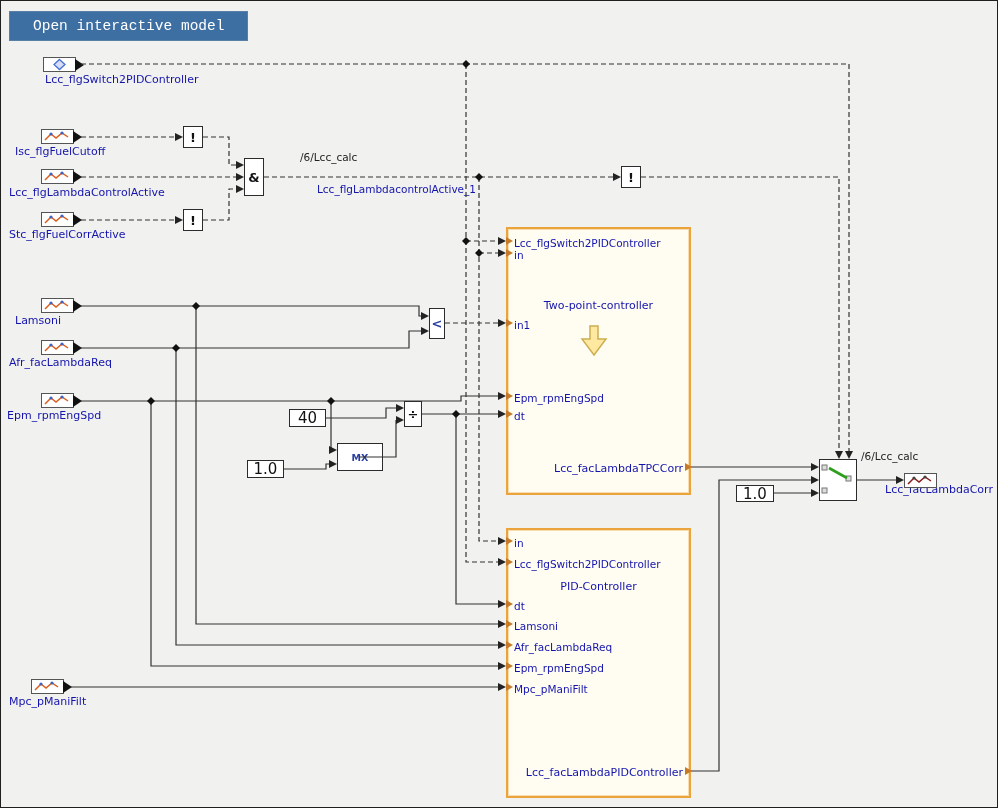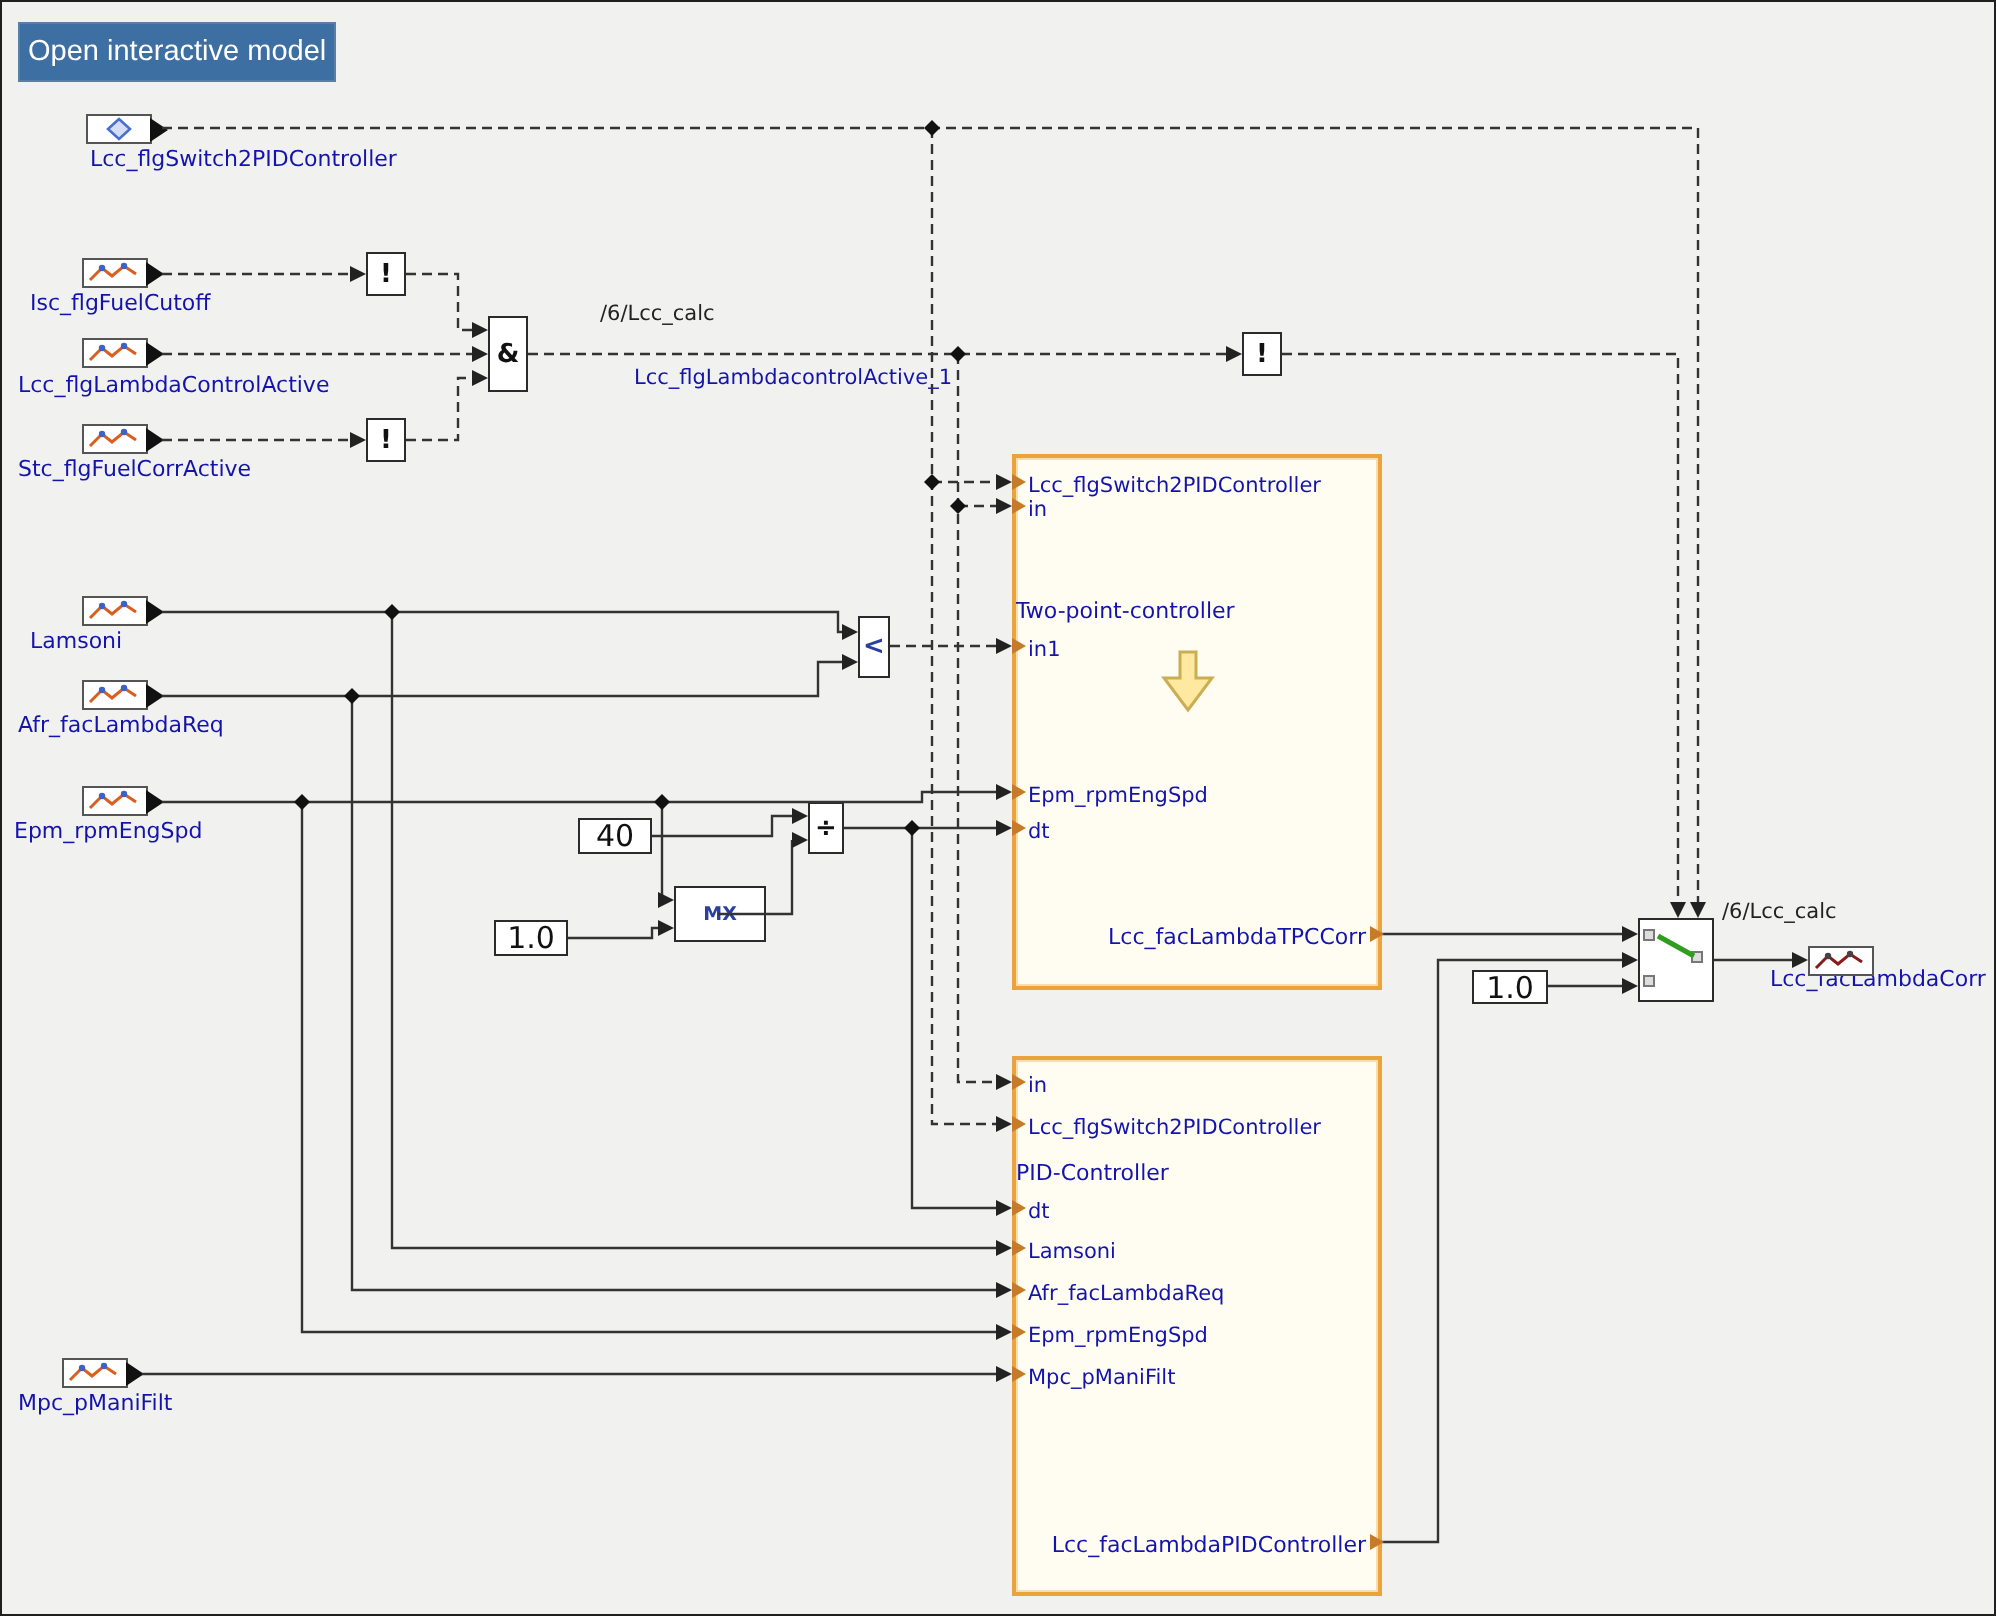--- a/index.html
+++ b/index.html
@@ -1,41 +1,41 @@
 <!DOCTYPE html>
 <html><head>
 <meta charset="utf-8">
 <style>
   *{box-sizing:border-box;margin:0;padding:0}
   html,body{width:998px;height:808px}
   body{font-family:"DejaVu Sans","Liberation Sans",sans-serif;background:#e6e6e6}
   .canvas{position:relative;width:998px;height:808px;background:#f1f1ef;border:1px solid #1f1f1f;overflow:hidden}
 
   .open-btn{position:absolute;left:8px;top:10px;background:#3e6fa3;border:1px solid #5a7fa6;
-    color:#fff;font-family:Liberation Sans, sans-serif;font-size:14.5px;
-    padding:6px 4px;cursor:pointer}
+    color:#fff;font-family:Liberation Mono, monospace;font-size:14.5px;
+    padding:6px 23px;cursor:pointer}
 
   .blk{position:absolute;background:#fff;border:1px solid #2b2b2b;display:flex;align-items:center;
     justify-content:center;font-weight:bold;color:#111;font-size:13px;z-index:5}
   .blk.const{font-weight:normal;font-size:15px}
   .blk.blue{color:#2b3f9e}
   .blk.mx{font-size:9.5px;color:#2b3f9e;letter-spacing:0}
 
   .inport{position:absolute;width:33px;height:15px;background:#fff;border:1px solid #555;z-index:5}
   .inport .tri{position:absolute;right:-9px;top:1px;width:0;height:0;
     border-top:6px solid transparent;border-bottom:6px solid transparent;border-left:9px solid #111}
   .inport svg{position:absolute;left:0;top:0}
 
   .lbl{position:absolute;color:#1414ad;font-size:11px;white-space:nowrap;z-index:4}
   .anno{position:absolute;color:#222;font-size:10.5px;white-space:nowrap;z-index:4}
 
   .subsys{position:absolute;background:#fffdf2;border:2px solid #eba33b;z-index:3;
     box-shadow:inset 0 0 0 1px #f7ddb0}
   .subsys .plbl{position:absolute;left:6px;color:#1414ad;font-size:10.5px;line-height:14px;white-space:nowrap}
-  .subsys .title{position:absolute;left:0;width:100%;color:#1414ad;font-size:11px;line-height:14px}
+  .subsys .title{position:absolute;left:0;width:100%;text-align:center;color:#1414ad;font-size:11px;line-height:14px}
   .subsys .outlbl{position:absolute;right:6px;color:#1414ad;font-size:11px;line-height:14px;white-space:nowrap}
   .subsys .bigarrow{position:absolute}
 
   .switchblk{position:absolute;background:#fff;border:1px solid #2b2b2b;z-index:5}
 
   svg.wires{position:absolute;left:0;top:0;z-index:20;pointer-events:none}
   svg.wires path{fill:none;stroke:#333;stroke-width:1.2}
   svg.wires path.d{stroke-dasharray:5,3}
   svg.wires polygon.ah{fill:#222}
   svg.wires path.jd{fill:#111;stroke:none}

